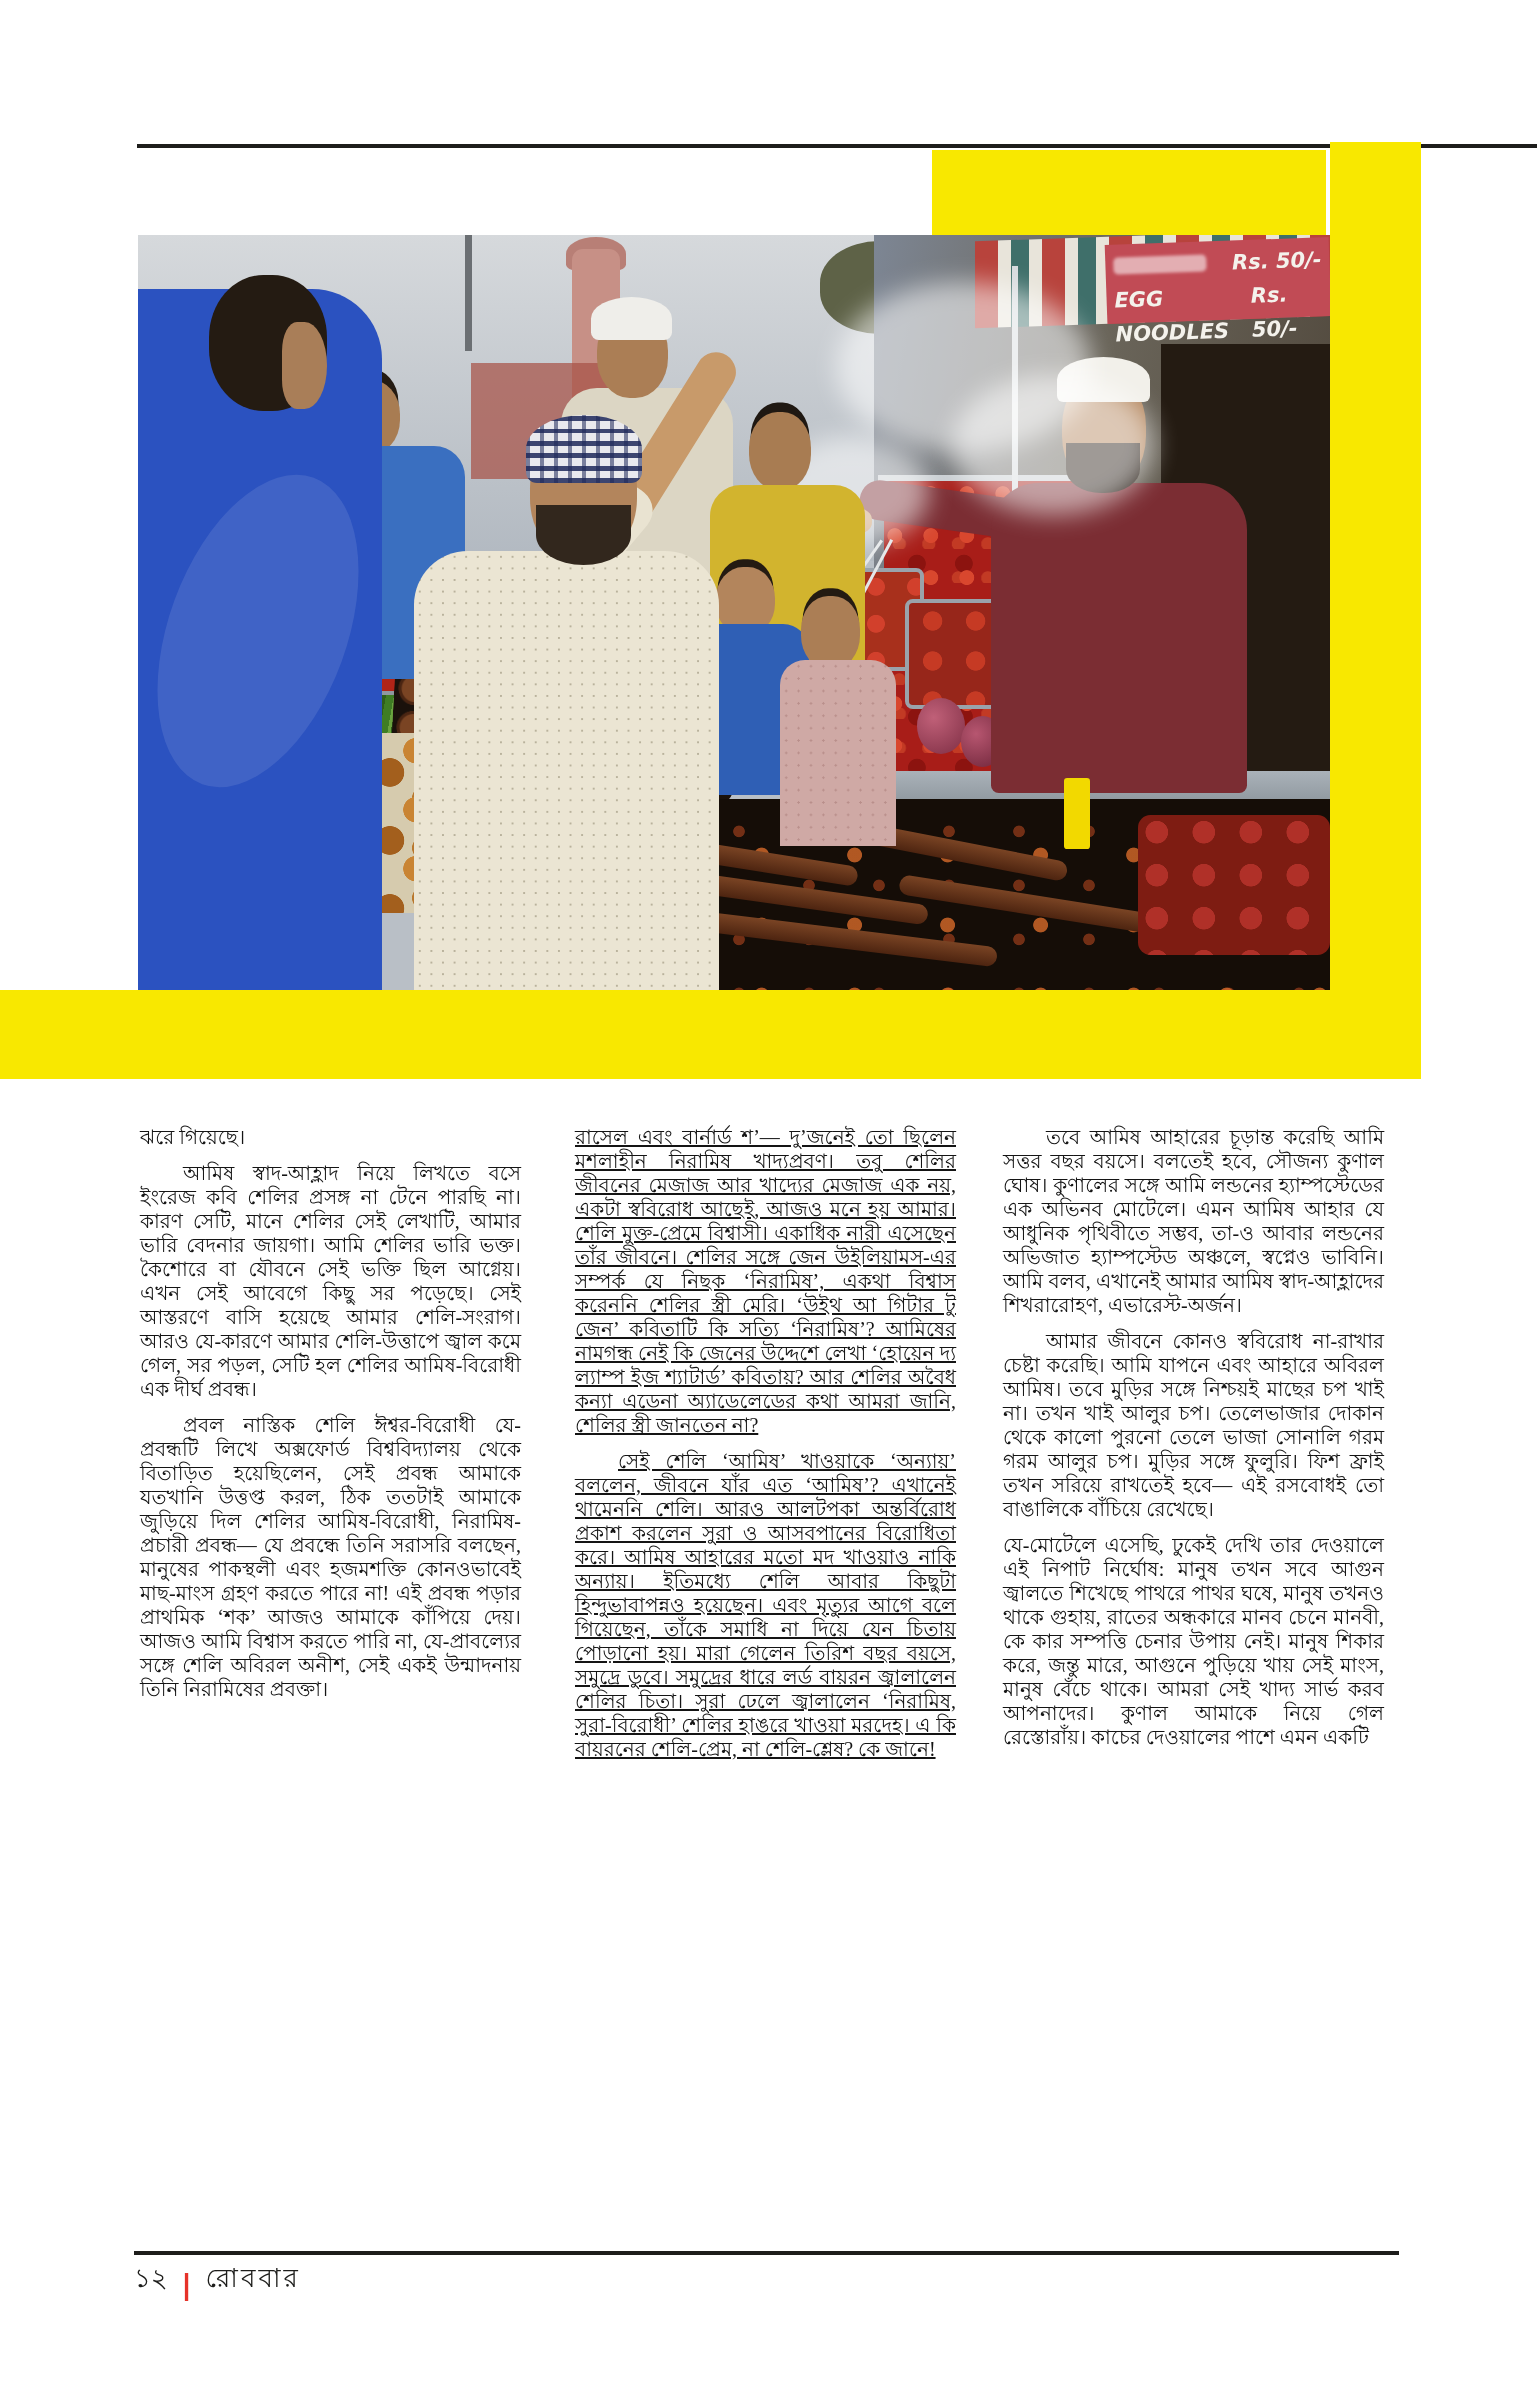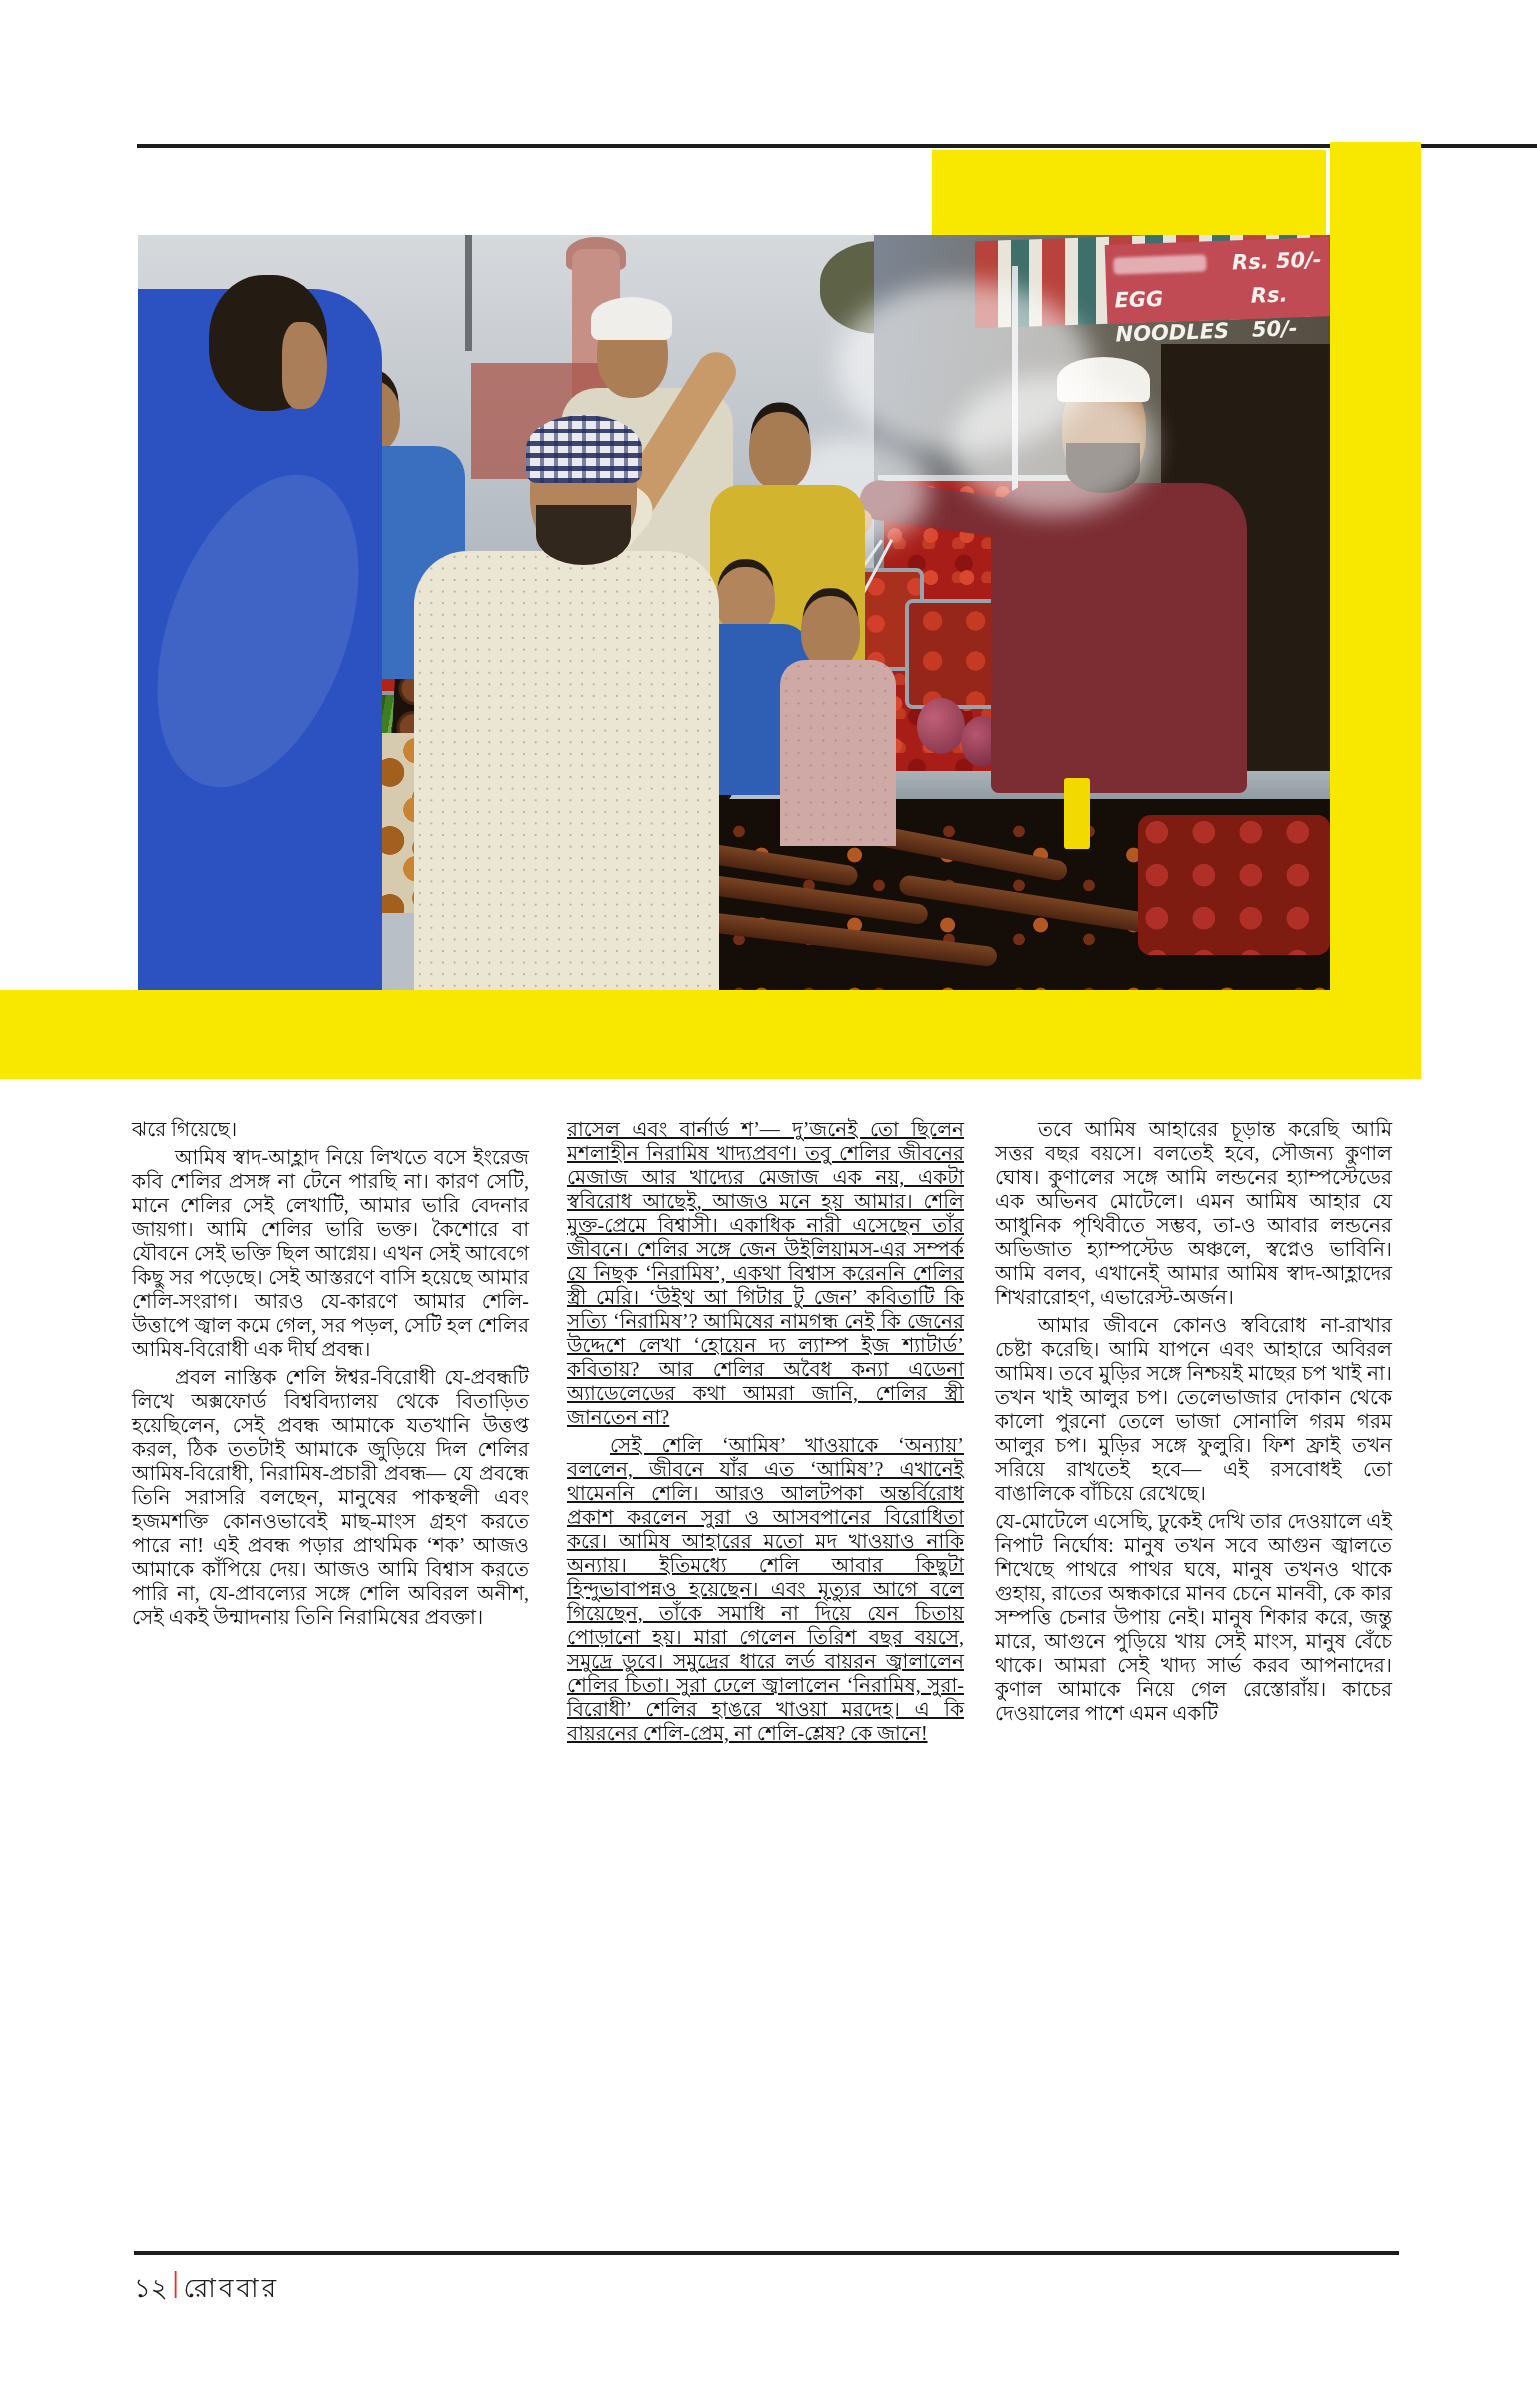--- a/index.html
+++ b/index.html
@@ -113,27 +113,27 @@
   #kb5{left:760px;top:659px;width:256px;transform:rotate(9deg);}
   #red-sauce{left:1000px;top:580px;width:192px;height:140px;background-color:#7e1c12;border-radius:12.4px;
     background-image:radial-gradient(circle at 40% 40%,#b03028 0 11px,rgba(0,0,0,0) 11.6px);background-size:47px 43px;}
   #price-sticker{left:926px;top:543px;width:26px;height:71px;background:#f2d900;border-radius:3.1px;}
 
   
   .column{position:absolute;top:1113px;width:405px;color:#141414;
     font-family:"Liberation Serif","DejaVu Serif","DejaVu Sans",serif;
     font-size:20px;line-height:24px;text-align:justify;}
   #col-1{left:128px;} #col-2{left:563px;text-decoration:underline;} #col-3{left:991px;}
-  .column p{margin:4px;text-indent:43px;}
+  .column p{margin:12px;text-indent:43px;}
   .column p.noindent{text-indent:0;}
 
   
   #footer-rule{left:134px;top:2251px;width:1265px;height:3.9px;background:#1d1d1b;}
-  #footer{left:134px;top:2268px;height:34px;display:flex;align-items:flex-start;gap:5px;
-    font-family:Liberation Serif, serif;font-size:26px;color:#1d1d1b;}
+  #footer{left:134px;top:2268px;height:34px;display:flex;align-items:flex-end;gap:11px;
+    font-family:Liberation Mono, monospace;font-size:26px;color:#1d1d1b;}
   #footer .sep{color:#e63229;font-weight:bold;transform:scaleY(1.15);}
   #footer .mag{letter-spacing:3.1px;}
 </style>
 </head>
 <body>
 
 <div id="page">
 
   <div class="abs" id="top-rule"></div>
   <div class="abs" id="yellow-top"></div>

